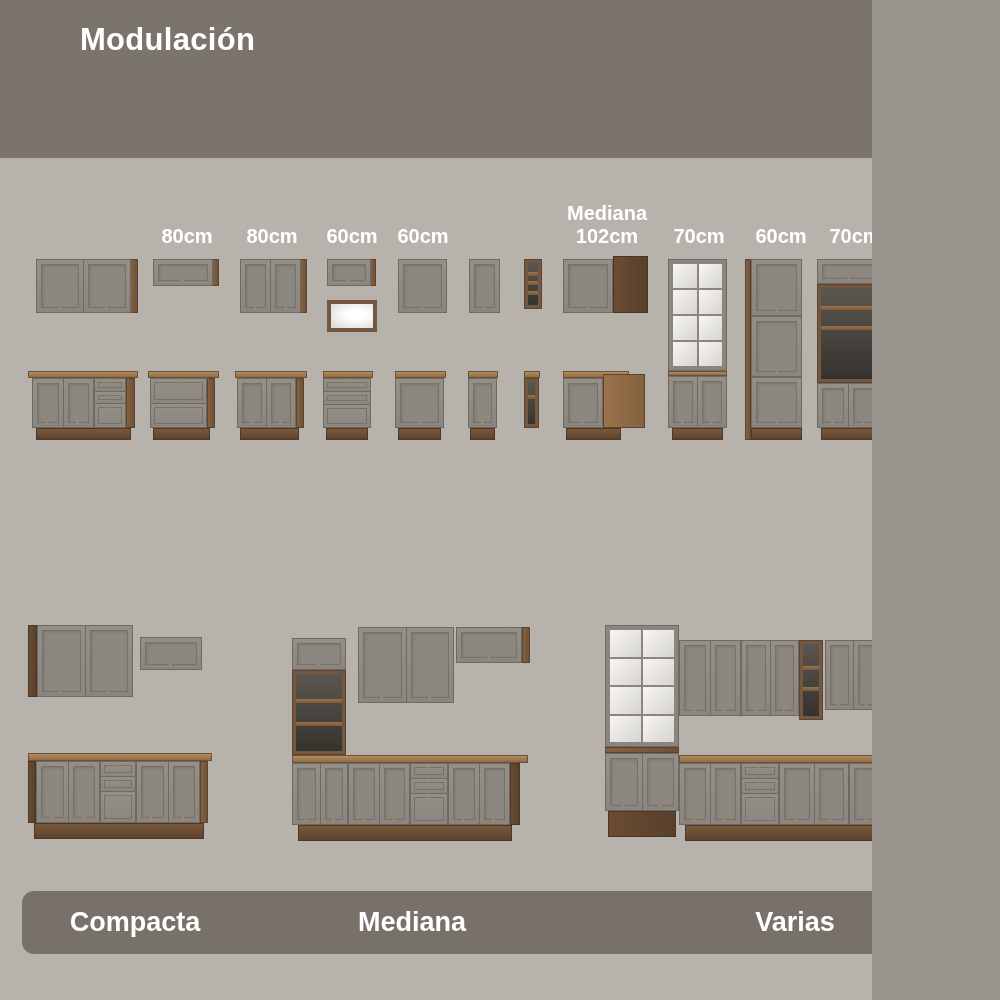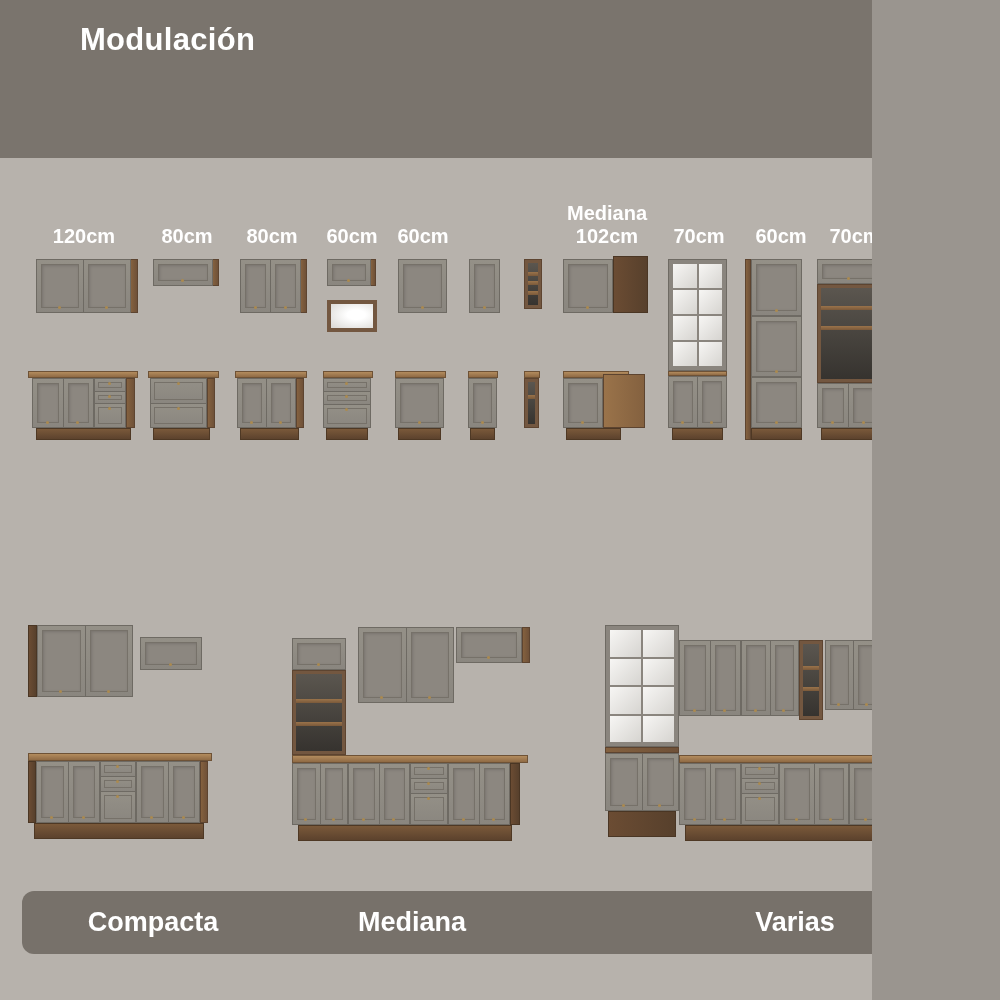--- a/index.html
+++ b/index.html
@@ -60,21 +60,20 @@
 </head>
 <body>
 
 <div class="poster">
 
   <header class="header">
     <div class="sub">Modulación</div>
   </header>
 
   <section class="modules">
-      <div class="mod-label" style="left: 34px;">120cm</div>
       <div class="pc wood" style="left: 130px; top: 99px; width: 8px; height: 54px;"></div>
       <div class="pc doors" style="left: 36px; top: 99px; width: 95px; height: 54px;">
         <div class="door"></div>
         <div class="door"></div>
       </div>
       <div class="pc counter" style="left: 28px; top: 211px; width: 110px; height: 7px;"></div>
       <div class="pc wood" style="left: 126px; top: 218px; width: 9px; height: 50px;"></div>
       <div class="pc doors" style="left: 32px; top: 218px; width: 62px; height: 50px;">
         <div class="door"></div>
         <div class="door"></div>
@@ -365,18 +364,18 @@
         <div class="pc counter" style="left: 336px; top: 182px; width: 78px; height: 8px;"></div>
         <div class="pc drawers" style="left: 340px; top: 190px; width: 70px; height: 58px;">
           <div class="drawer" style="flex-grow: 26;"></div>
           <div class="drawer" style="flex-grow: 30;"></div>
         </div>
         <div class="pc plinth" style="left: 344px; top: 248px; width: 62px; height: 16px;"></div>
       </div>
     </section>
 
   <div class="bottombar">
-    <span style="left:31px">Compacta</span>
+    <span style="left:13px">Compacta</span>
     <span style="left:290px">Mediana</span>
     <span style="left:673px">Varias</span>
   </div>
 
 </div>
 
 </body></html>

